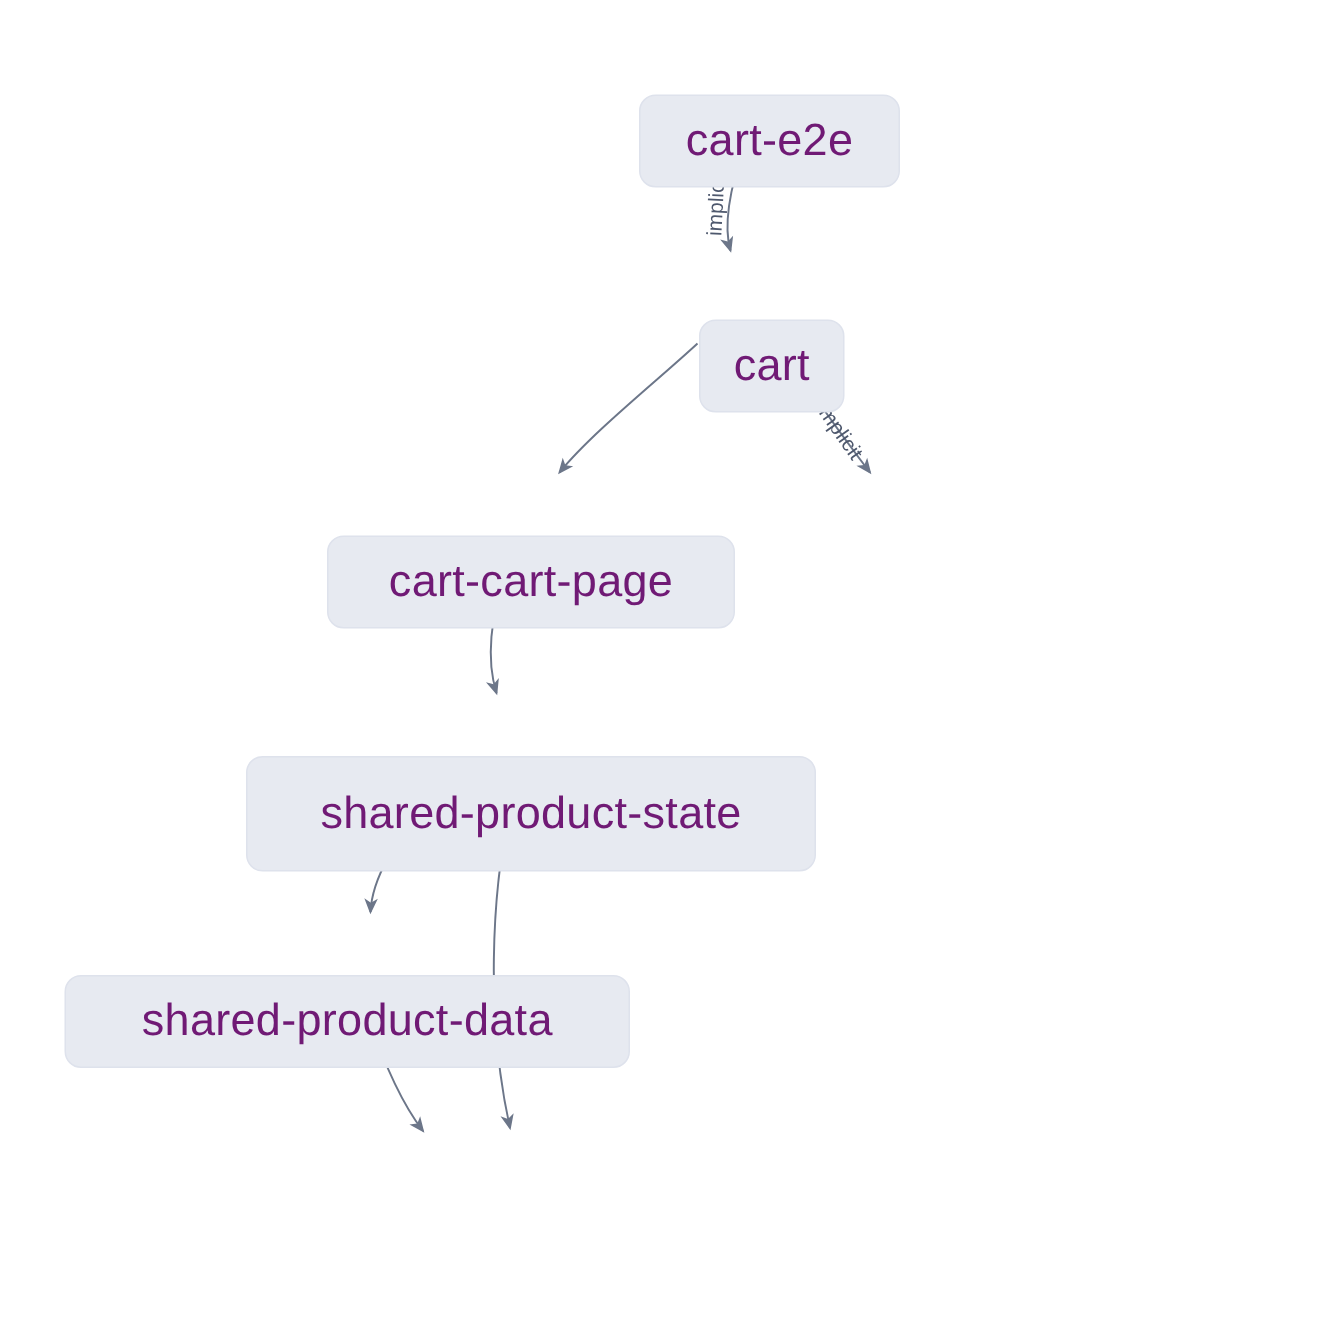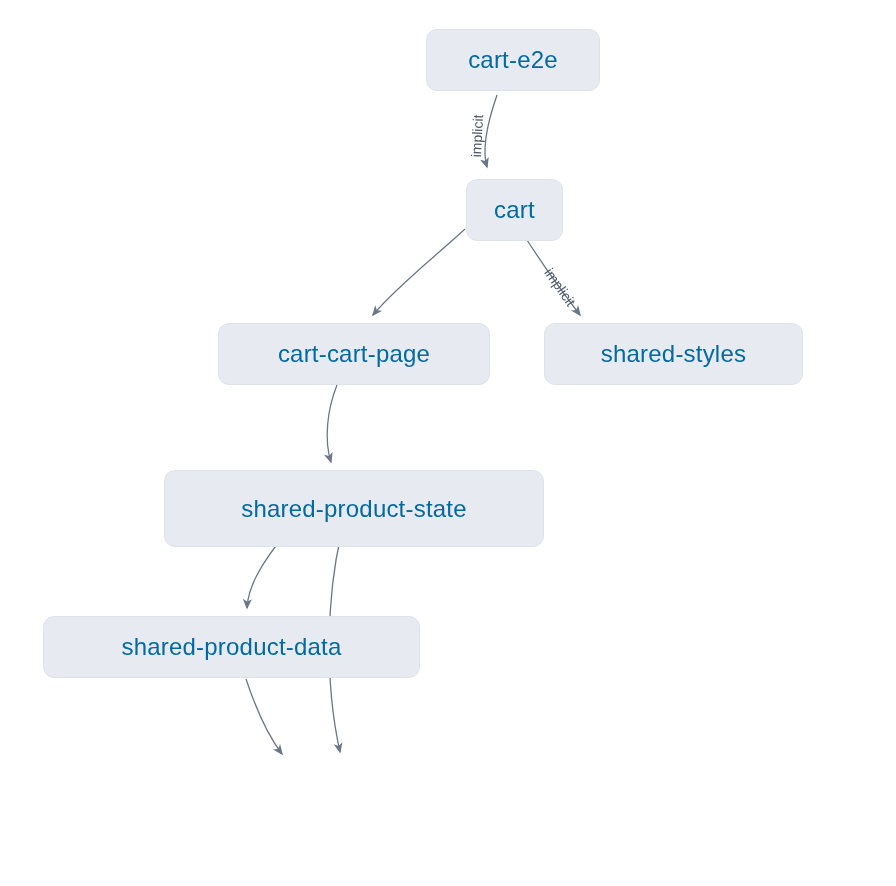--- a/index.html
+++ b/index.html
@@ -33,26 +33,27 @@
   }
   .node {
     position: absolute;
     z-index: 2;
     display: flex;
     align-items: center;
     justify-content: center;
     background: #e7eaf1;
     border: 1px solid #dee2ec;
     border-radius: 11px;
-    color: #0369a1;
-    font-size: 24px;
+    color: #701a75;
+    font-size: 30px;
     letter-spacing: 0.2px;
     white-space: nowrap;
     box-sizing: border-box;
     cursor: pointer;
+    margin-top: 34px;
   }
   
   .n-cart-e2e              { left: 426px; top:  29px; width: 174px; height: 62px; }
   .n-cart                  { left: 466px; top: 179px; width:  97px; height: 62px; }
   .n-cart-cart-page        { left: 218px; top: 323px; width: 272px; height: 62px; }
   .n-shared-styles         { left: 544px; top: 323px; width: 259px; height: 62px; }
   .n-shared-product-state  { left: 164px; top: 470px; width: 380px; height: 77px; }
   .n-shared-product-data   { left:  43px; top: 616px; width: 377px; height: 62px; }
   .n-shared-product-types  { left: 157px; top: 762px; width: 390px; height: 63px; }
 </style>
@@ -98,20 +99,19 @@
       <path class="edge-path" d="M246,679 C256,709 269,737 282,754" marker-end="url(#arrowhead)"></path>
     </g>
   </svg>
 
   <div class="node n-cart-e2e">cart-e2e</div>
 
   <div class="node n-cart-cart-page">cart-cart-page</div>
 
   <div class="node n-cart">cart</div>
 
-  <div class="node n-shared-styles">shared-styles</div>
 
   <div class="node n-shared-product-state">shared-product-state</div>
 
   <div class="node n-shared-product-data">shared-product-data</div>
 
 
 </div>
 
 </body></html>

